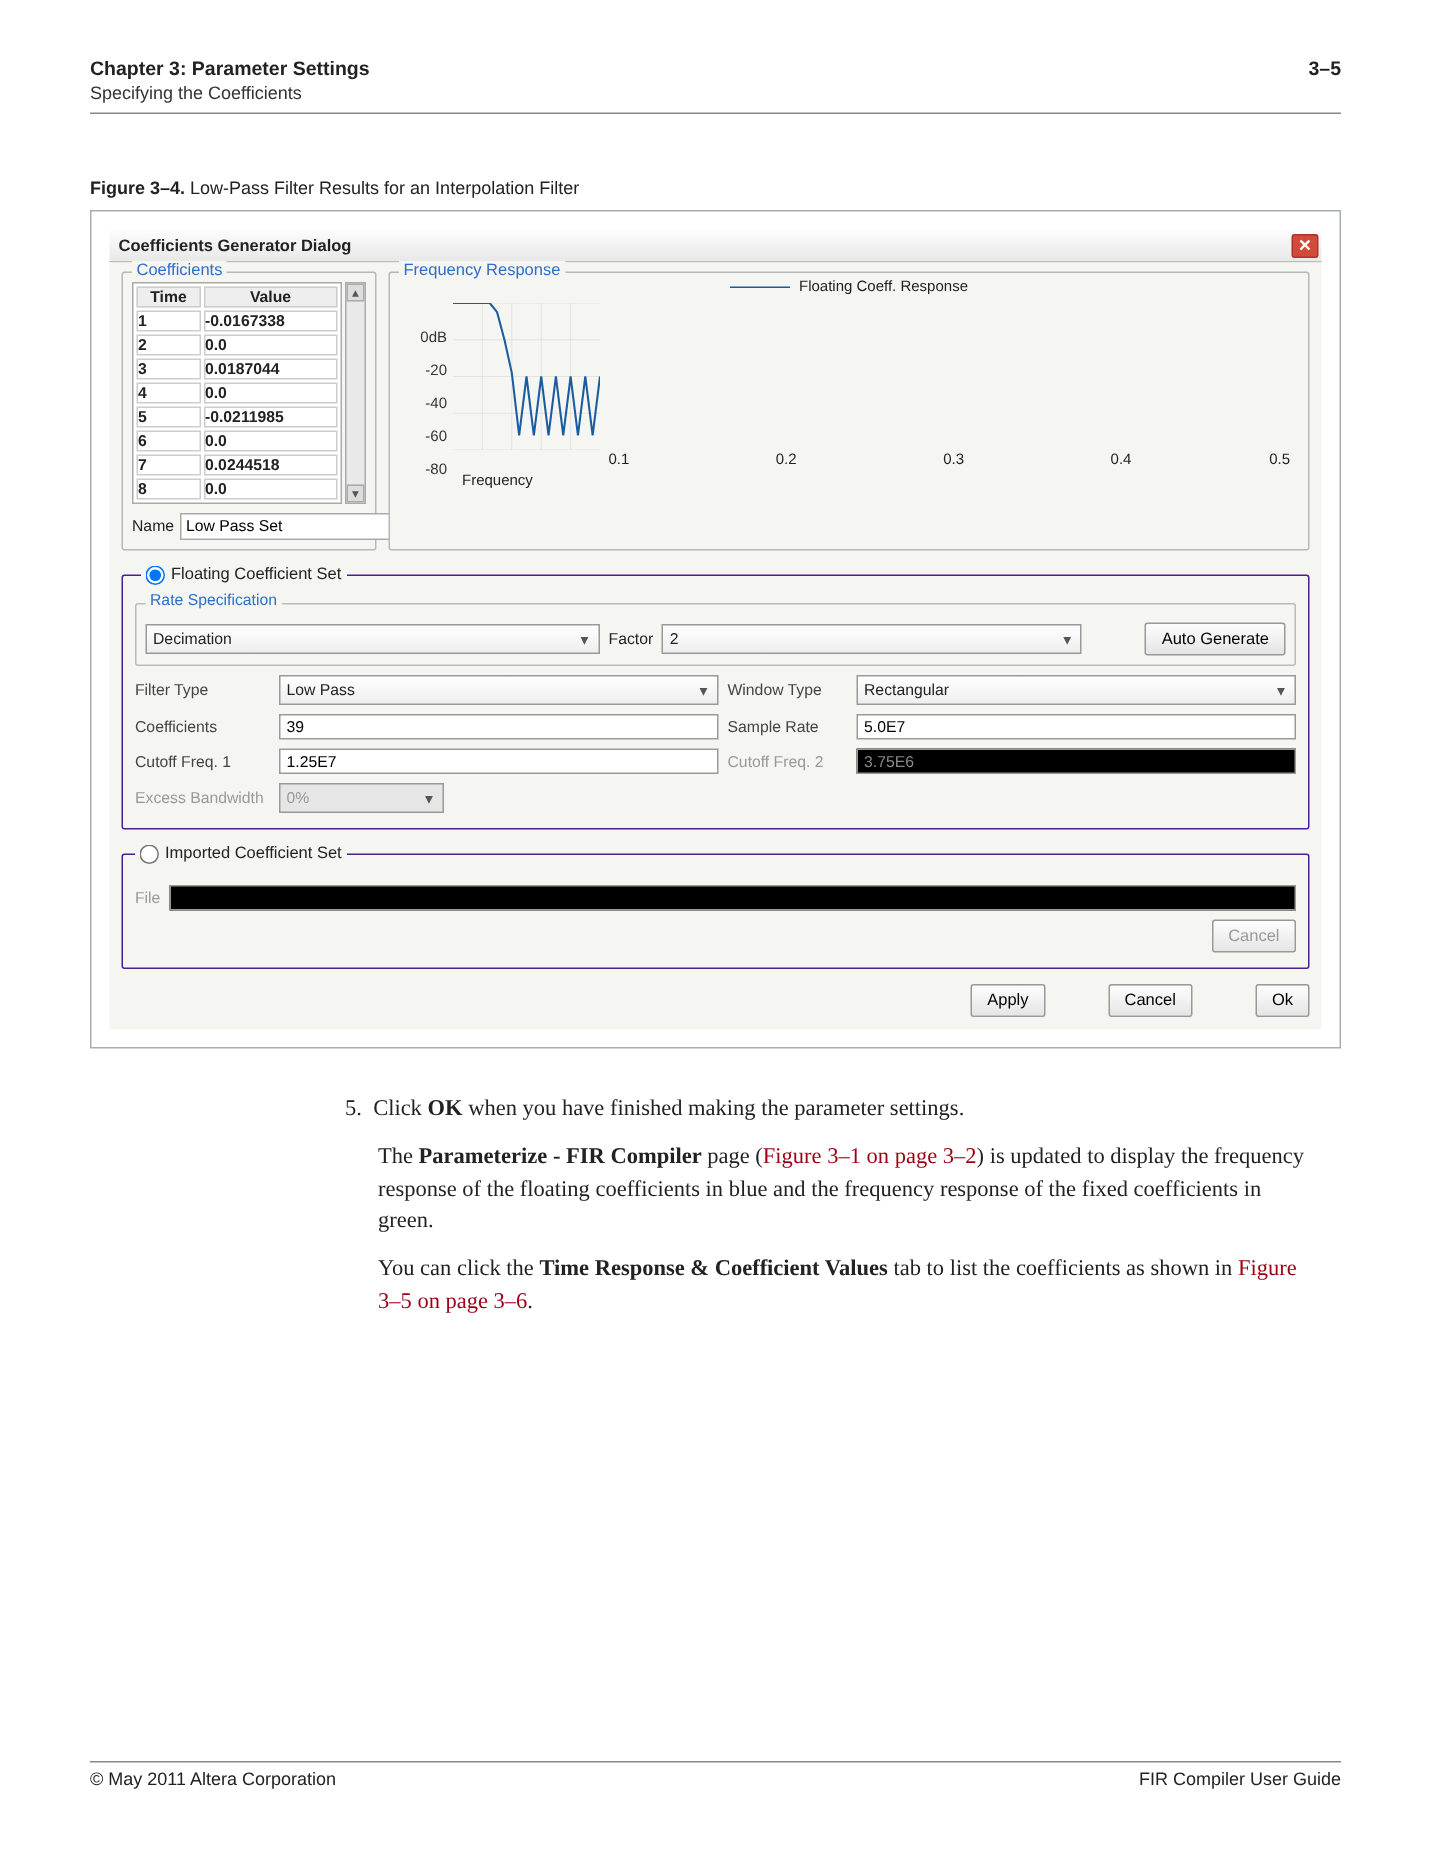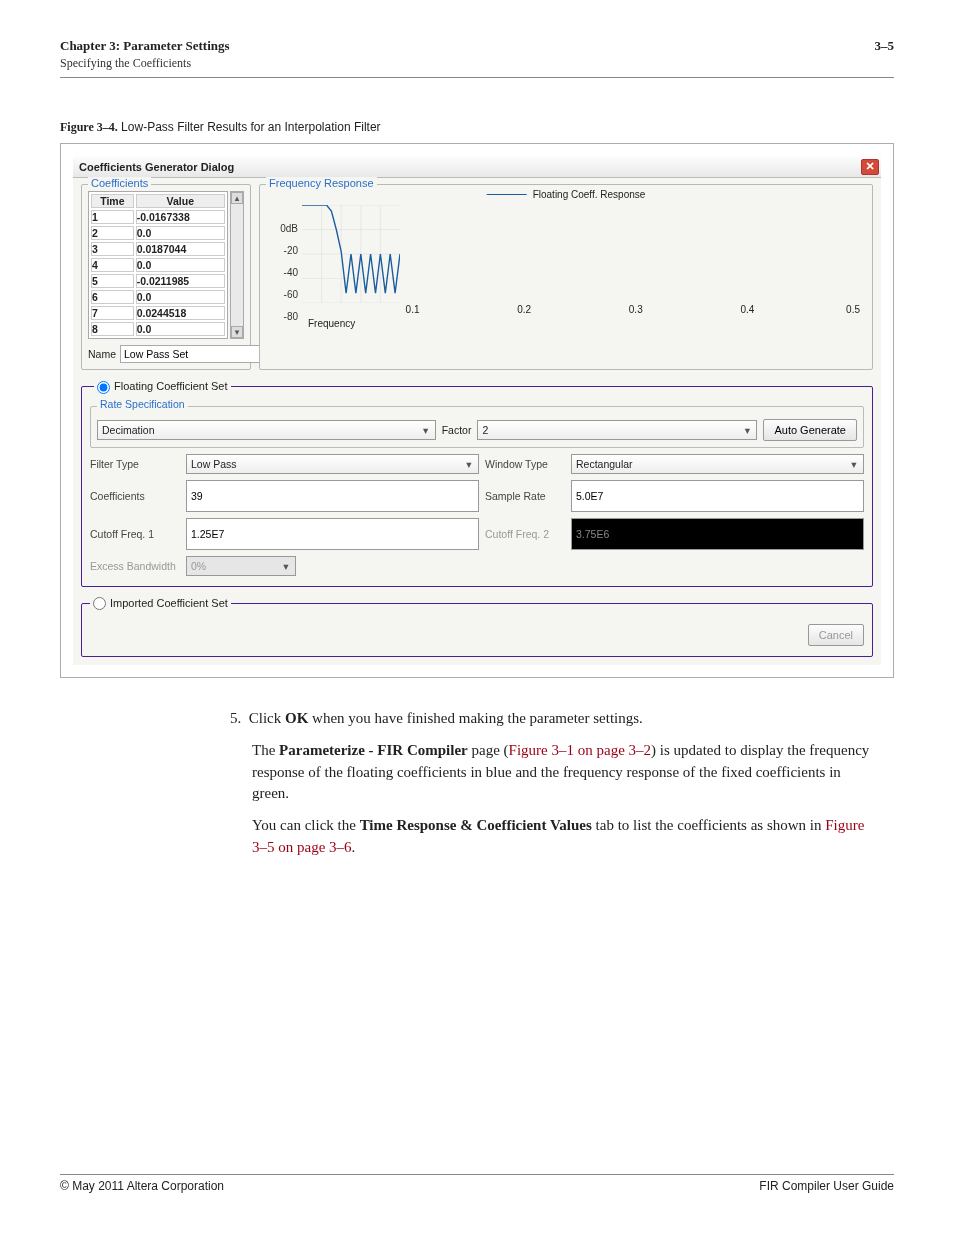--- a/index.html
+++ b/index.html
@@ -6,27 +6,27 @@
   body {
     font-family: Arial, Helvetica, sans-serif;
     background: #fff;
     width: 954px;
     height: 1235px;
     position: relative;
     padding: 38px 60px 42px 60px;
     font-size: 12px;
     color: #222;
   }
-  .page-header { display: flex; justify-content: space-between; align-items: flex-start; padding-bottom: 6px; border-bottom: 1px solid #888; font-family: Liberation Serif, serif; }
+  .page-header { display: flex; justify-content: space-between; align-items: flex-start; padding-bottom: 6px; border-bottom: 1px solid #888; }
   .page-header .left { }
   .page-header .chapter { font-weight: bold; font-size: 13px; }
   .page-header .sub { font-size: 12px; color: #333; margin-top: 2px; }
   .page-header .pnum { font-weight: bold; font-size: 13px; }
   .fig-caption { margin-top: 42px; margin-left: 0; font-size: 12px; }
-  .fig-caption .bold { font-weight: bold; font-family: Liberation Serif, serif; }
+  .fig-caption .bold { font-weight: bold; }
   .dialog-wrap { margin-top: 8px; border: 1px solid #a9acb0; padding: 12px; }
   .titlebar { background: linear-gradient(#fdfdfd,#e8e8e8); height: 22px; display:flex; align-items:center; justify-content:space-between; padding:0 2px 0 6px; border-bottom:1px solid #bbb;}
   .titlebar-text { font-weight:bold; font-size:11px; }
   .closebtn { width:18px; height:16px; background:#d24a3a; border-radius:2px; display:flex; align-items:center; justify-content:center; color:#fff; font-size:11px; font-weight:bold; border:1px solid #a33; cursor:pointer;}
   .dialog-body { padding: 6px 8px 8px 8px; background:#f5f5f2;}
   .top-panels { display:flex; gap:8px; }
   .panel { border:1px solid #b8b8b8; border-radius:2px; padding:6px 6px 6px 6px; background:#f5f5f2; position:relative;}
   .panel-label { position:absolute; top:-8px; left:6px; background:#f5f5f2; padding:0 3px; font-size:11px; color:#2a6fc9; font-weight:normal;}
   .coefpanel { width:170px; font-size:10.5px;}
   .coef-inner { display:flex; gap:2px;}
@@ -49,23 +49,23 @@
   .fieldset.float legend.lg{margin-left:4px;}
   legend.lg{font-size:11px; padding:0 3px;}
   legend.lg input[type=radio]{margin-right:4px; vertical-align:middle;}
   .subfield{border:1px solid #bbb; padding:6px 6px; margin-top:4px; position:relative; border-radius:2px;}
   .subfield-label{position:absolute; top:-9px; left:6px; font-size:10.5px; background:#f5f5f2; color:#2a6fc9; padding:0 3px;}
   .row{display:flex; align-items:center; gap:6px; margin-top:6px; font-size:10.5px;}
   .row:first-child{margin-top:0;}
   .lbl{width:90px; color:#444;}
   .sel{border:1px solid #999; height:20px; background:linear-gradient(#fff,#eee); display:flex; align-items:center; justify-content:space-between; padding:0 2px 0 4px; font-size:10.5px;}
   .sel .chev{width:14px;text-align:center; color:#555;}
-  .txt{border:1px solid #999; height:32px; padding:0 4px; font-size:10.5px; background:#fff; flex:1;}
+  .txt{border:1px solid #999; height:17px; padding:0 4px; font-size:10.5px; background:#fff; flex:1;}
   .txt.dis{background:#000000; color:#888;}
-  .btn{border:1px solid #999; background:linear-gradient(#fdfdfd,#e5e5e5); height:22px; padding:0 10px; font-size:11px; border-radius:2px; cursor:pointer;}
+  .btn{border:1px solid #999; background:linear-gradient(#fdfdfd,#e5e5e5); height:22px; padding:0 10px; font-size:11px; border-radius:2px; cursor:pointer;margin-left:36px;}
   .btn.dis{color:#999;}
   .btn-row{display:flex; justify-content:flex-end; gap:6px; margin-top:10px;}
   .body-text{font-family: Georgia, 'Times New Roman', serif; font-size:15px; line-height:1.45; margin-left:152px; margin-right:24px;}
   .step{margin-top:30px; text-indent:-22px; padding-left:40px;}
   .step-p{margin-top:10px; padding-left:40px;}
   .link{color:#9a0014;}
   .page-footer{position:absolute; bottom:42px; left:60px; right:60px; border-top:1px solid #888; padding-top:4px; display:flex; justify-content:space-between; font-size:12px;}
 </style>
 </head>
 <body>
@@ -230,25 +230,34 @@
         <span class="lbl" style="color:#999">Excess Bandwidth</span>
         <div class="sel" style="width:110px; background:#e6e6e6;color:#999">
           <span>0%</span>
             <span class="chev">▾</span>
         </div>
       </div>
     </fieldset>
 
     <fieldset class="fieldset">
       <legend class="lg"><label><input type="radio" style=""><span>Imported Coefficient Set</span></label></legend>
+      <div class="row">
+        <span style="color:#999">File</span>
+        <input class="txt dis" disabled="" style="flex: 1 1 0%;">
+      </div>
       <div class="row" style="justify-content:flex-end">
         <button class="btn dis" disabled="">Cancel</button>
       </div>
     </fieldset>
 
+    <div class="btn-row">
+      <button class="btn">Apply</button>
+      <button class="btn">Cancel</button>
+      <button class="btn">Ok</button>
+    </div>
   </div>
 </div>
 
 <div class="body-text">
   <p class="step">
     <span>5.</span>&nbsp;&nbsp;<span>Click </span><b>OK</b><span> when you have finished making the parameter settings.</span>
   </p>
   <p class="step-p">
     <span>The </span><b>Parameterize - FIR Compiler</b><span> page (</span><span class="link">Figure 3–1 on page 3–2</span><span>) is updated to display the frequency response of the floating coefficients in blue and the frequency response of the fixed coefficients in green.</span>
   </p>

